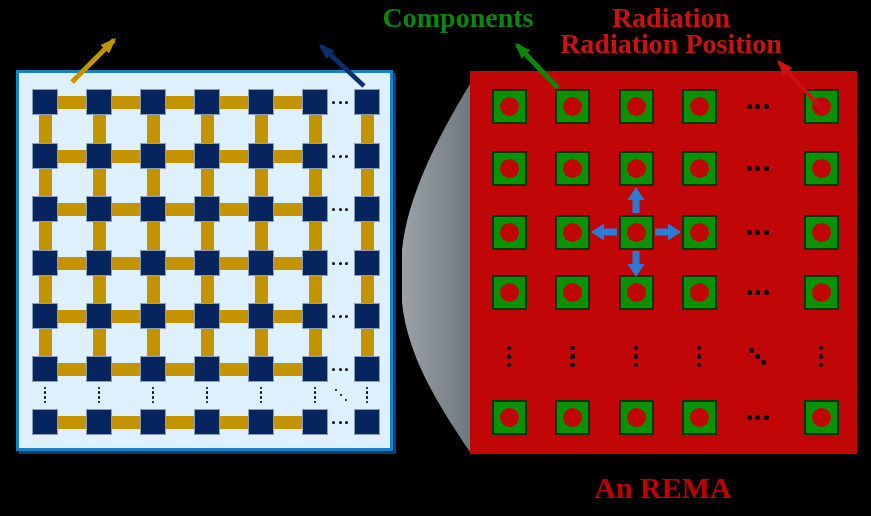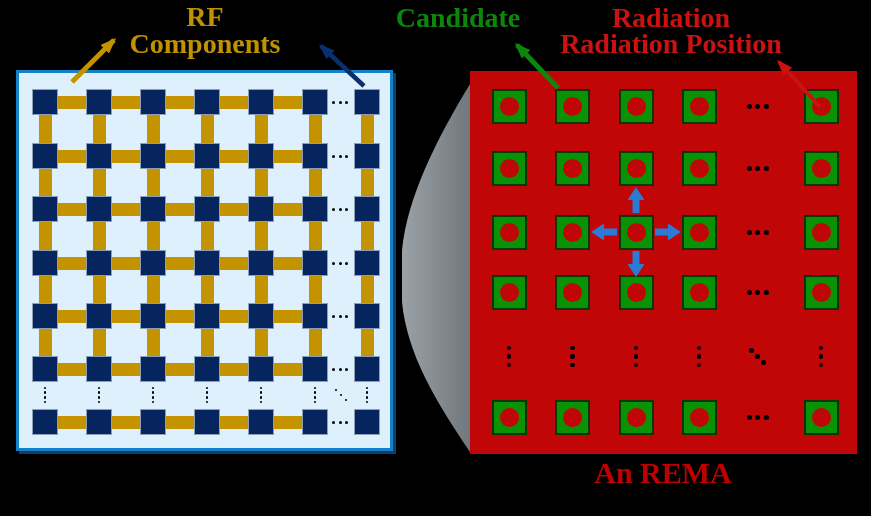--- a/index.html
+++ b/index.html
@@ -17,34 +17,30 @@
            border:2px solid var(--antenna_border);box-sizing:border-box;
            display:flex;align-items:center;justify-content:center;}
   .rema-dot{width:19px;height:19px;border-radius:50%;background:var(--radiation_red);}
   .dot{border-radius:50%;background:var(--dots_black);}
   .lbl{position:absolute;text-align:center;font-weight:bold;white-space:nowrap;}
   .lbl-rf{left:105px;top:3px;width:200px;font-size:28px;line-height:27px;color:var(--label_gold);}
   .lbl-pixel{left:288px;top:19px;font-size:28px;color:var(--label_navy);}
   .lbl-cand{left:378px;top:5px;width:160px;font-size:28px;line-height:26px;color:var(--label_green);}
   .lbl-sel{left:546px;top:5px;width:250px;font-size:28px;line-height:26px;color:var(--label_red);}
   .lbl-rpa{left:104px;top:471px;width:200px;font-size:30px;color:var(--caption_navy);}
-  .lbl-rema{left:563px;top:456px;width:200px;font-size:30px;color:var(--caption_red);}
+  .lbl-rema{left:563px;top:471px;width:200px;font-size:30px;color:var(--caption_red);}
   .overlay{position:absolute;left:0;top:0;pointer-events:none;}
 </style>
 </head>
 <body>
 
 <div class="canvas">
 
-  <div class="lbl lbl-rf">
-    <div>RF</div>
+  <div class="lbl lbl-cand">
     <div>Components</div>
-  </div>
-  <div class="lbl lbl-cand">
-    <div>Candidate</div>
   </div>
   <div class="lbl lbl-sel">
     <div>Radiation</div>
     <div>Radiation Position</div>
   </div>
   <div class="lbl lbl-rema">An REMA</div>
 
   <div class="abs panel-rpa"></div>
   <div class="abs panel-rema"></div>
 

